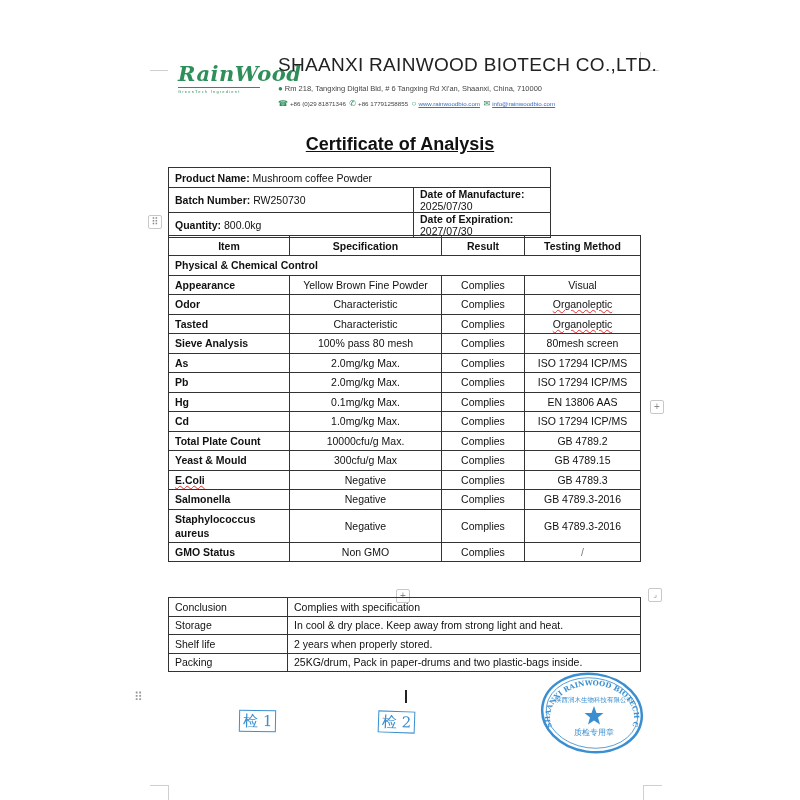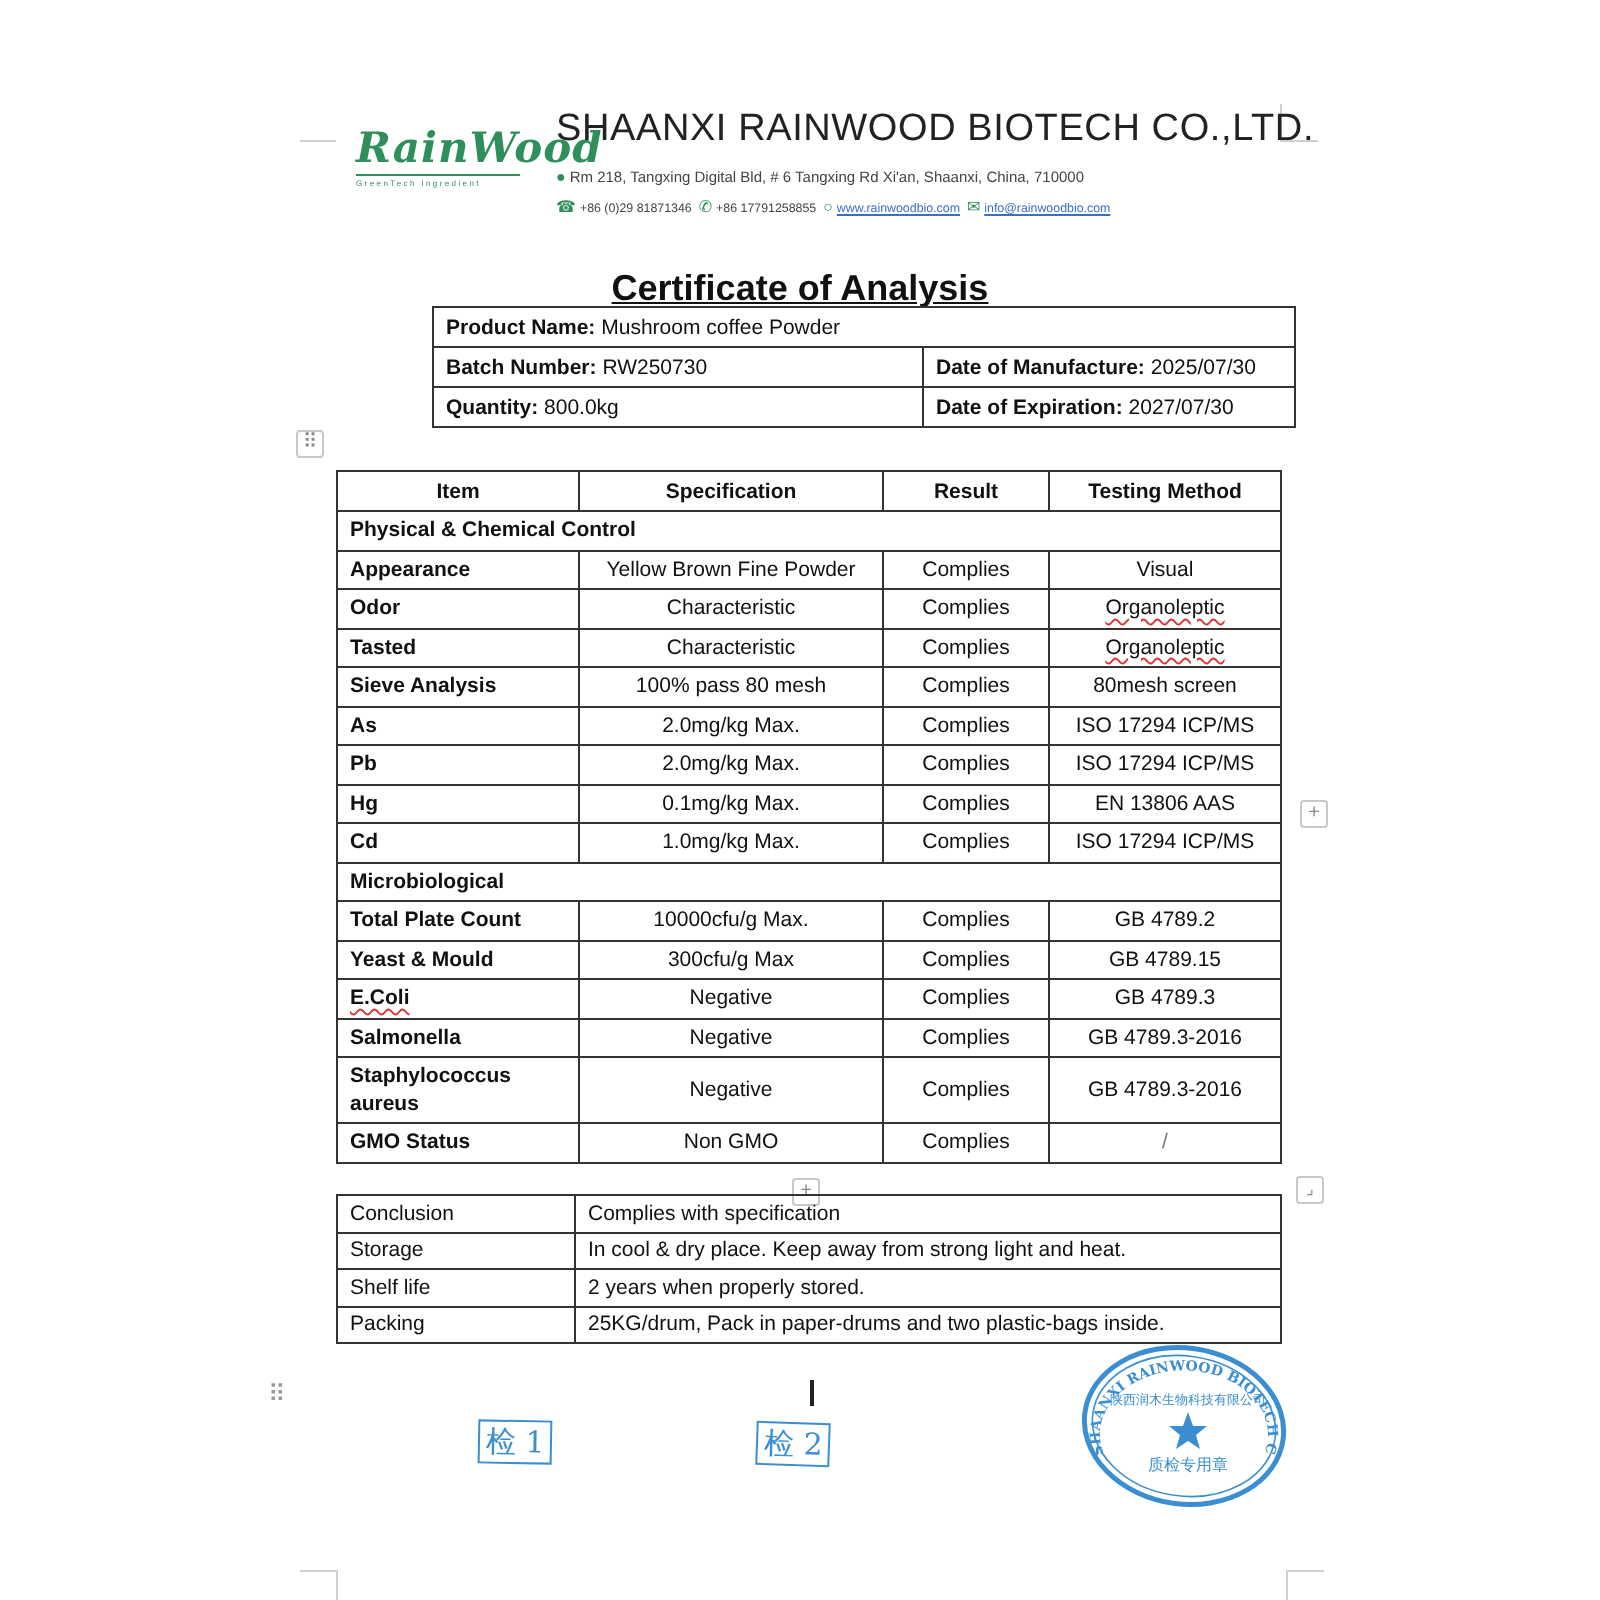--- a/index.html
+++ b/index.html
@@ -10,21 +10,21 @@
   .logo-word { font-family:"DejaVu Serif", serif; font-style:italic; font-weight:bold; color:#2f8f5b; font-size:21px; letter-spacing:0.5px; line-height:24px; }
   .logo-sub { font-size:4px; color:#2f8f5b; letter-spacing:1.2px; margin-top:1px; border-top:1px solid #2f8f5b; padding-top:1px; width:82px; }
   .company { left:278px; top:54px; font-size:19px; font-weight:normal; color:#222; letter-spacing:0.3px; }
   .addr { left:278px; top:84px; font-size:7.5px; color:#444; white-space:nowrap; }
   .contacts { left:278px; top:99px; font-size:6.2px; color:#444; white-space:nowrap; }
   .contacts span.link { color:#3a6fc4; text-decoration:underline; }
   .gi { color:#2f8f5b; font-size:8px; margin-right:2px; }
   .title { left:0; width:800px; top:134px; text-align:center; font-size:18px; font-weight:bold; text-decoration:underline; }
   table { border-collapse:collapse; position:absolute; font-family:"Liberation Sans", sans-serif; font-size:10.5px; }
   td, th { border:1px solid #333; padding:0 6px; height:19px; }
-  .info { left:168px; top:153px; width:432px;margin-left:48px; }
+  .info { left:168px; top:167px; width:383px; }
   .info td { text-align:left; font-size:10.5px; }
   .info b { font-weight:bold; }
   .main { left:168px; top:235px; width:473px; }
   .main th { font-weight:bold; text-align:center; height:19px; }
   .main td { text-align:center; height:18.5px; }
   .main td.item { text-align:left; font-weight:bold;margin-left:10px; }
   .main td.section { text-align:left; font-weight:bold; }
   .spell { text-decoration:underline wavy #d33; text-decoration-thickness:1px; }
   .concl { left:168px; top:597px; width:473px; }
   .concl td { text-align:left; height:17.5px; }
@@ -130,23 +130,20 @@
         <td>Complies</td>
         <td>EN 13806 AAS</td>
       </tr>
   <tr>
         <td class="item">Cd</td>
         <td>1.0mg/kg Max.</td>
         <td>Complies</td>
         <td>ISO 17294 ICP/MS</td>
       </tr>
   <tr>
-        <td colspan="4" class="section">Microbiological</td>
-      </tr>
-  <tr>
         <td class="item">Total Plate Count</td>
         <td>10000cfu/g Max.</td>
         <td>Complies</td>
         <td>GB 4789.2</td>
       </tr>
   <tr>
         <td class="item">Yeast &amp; Mould</td>
         <td>300cfu/g Max</td>
         <td>Complies</td>
         <td>GB 4789.15</td>

